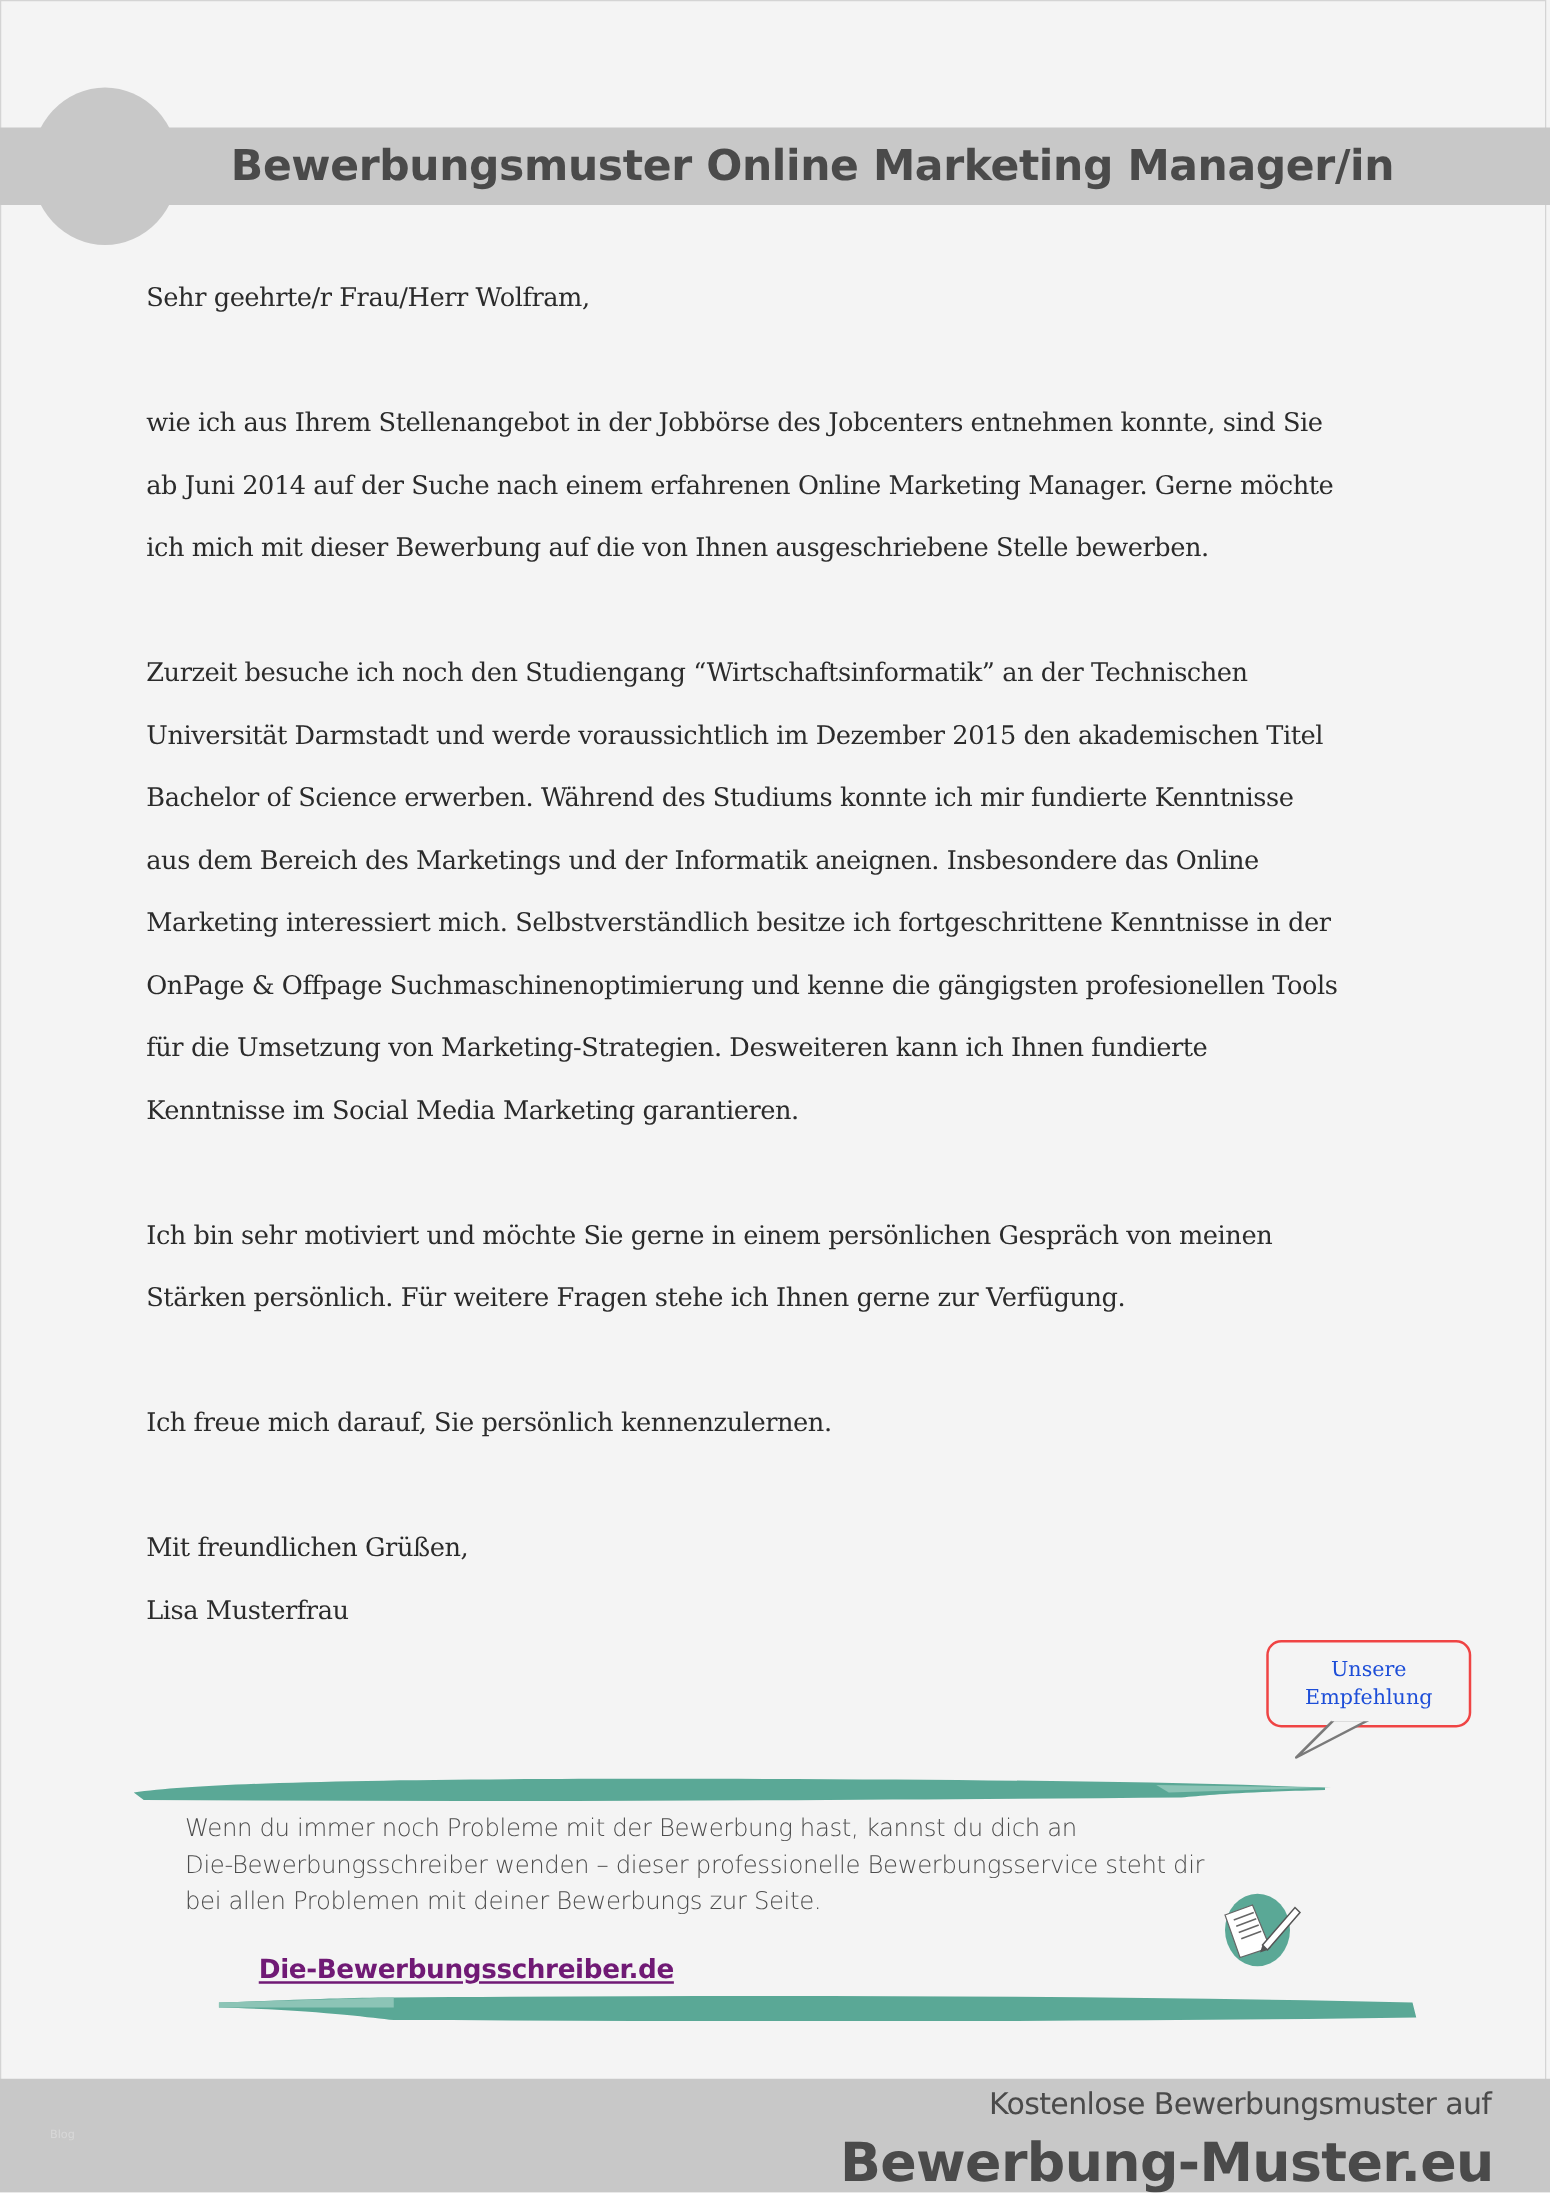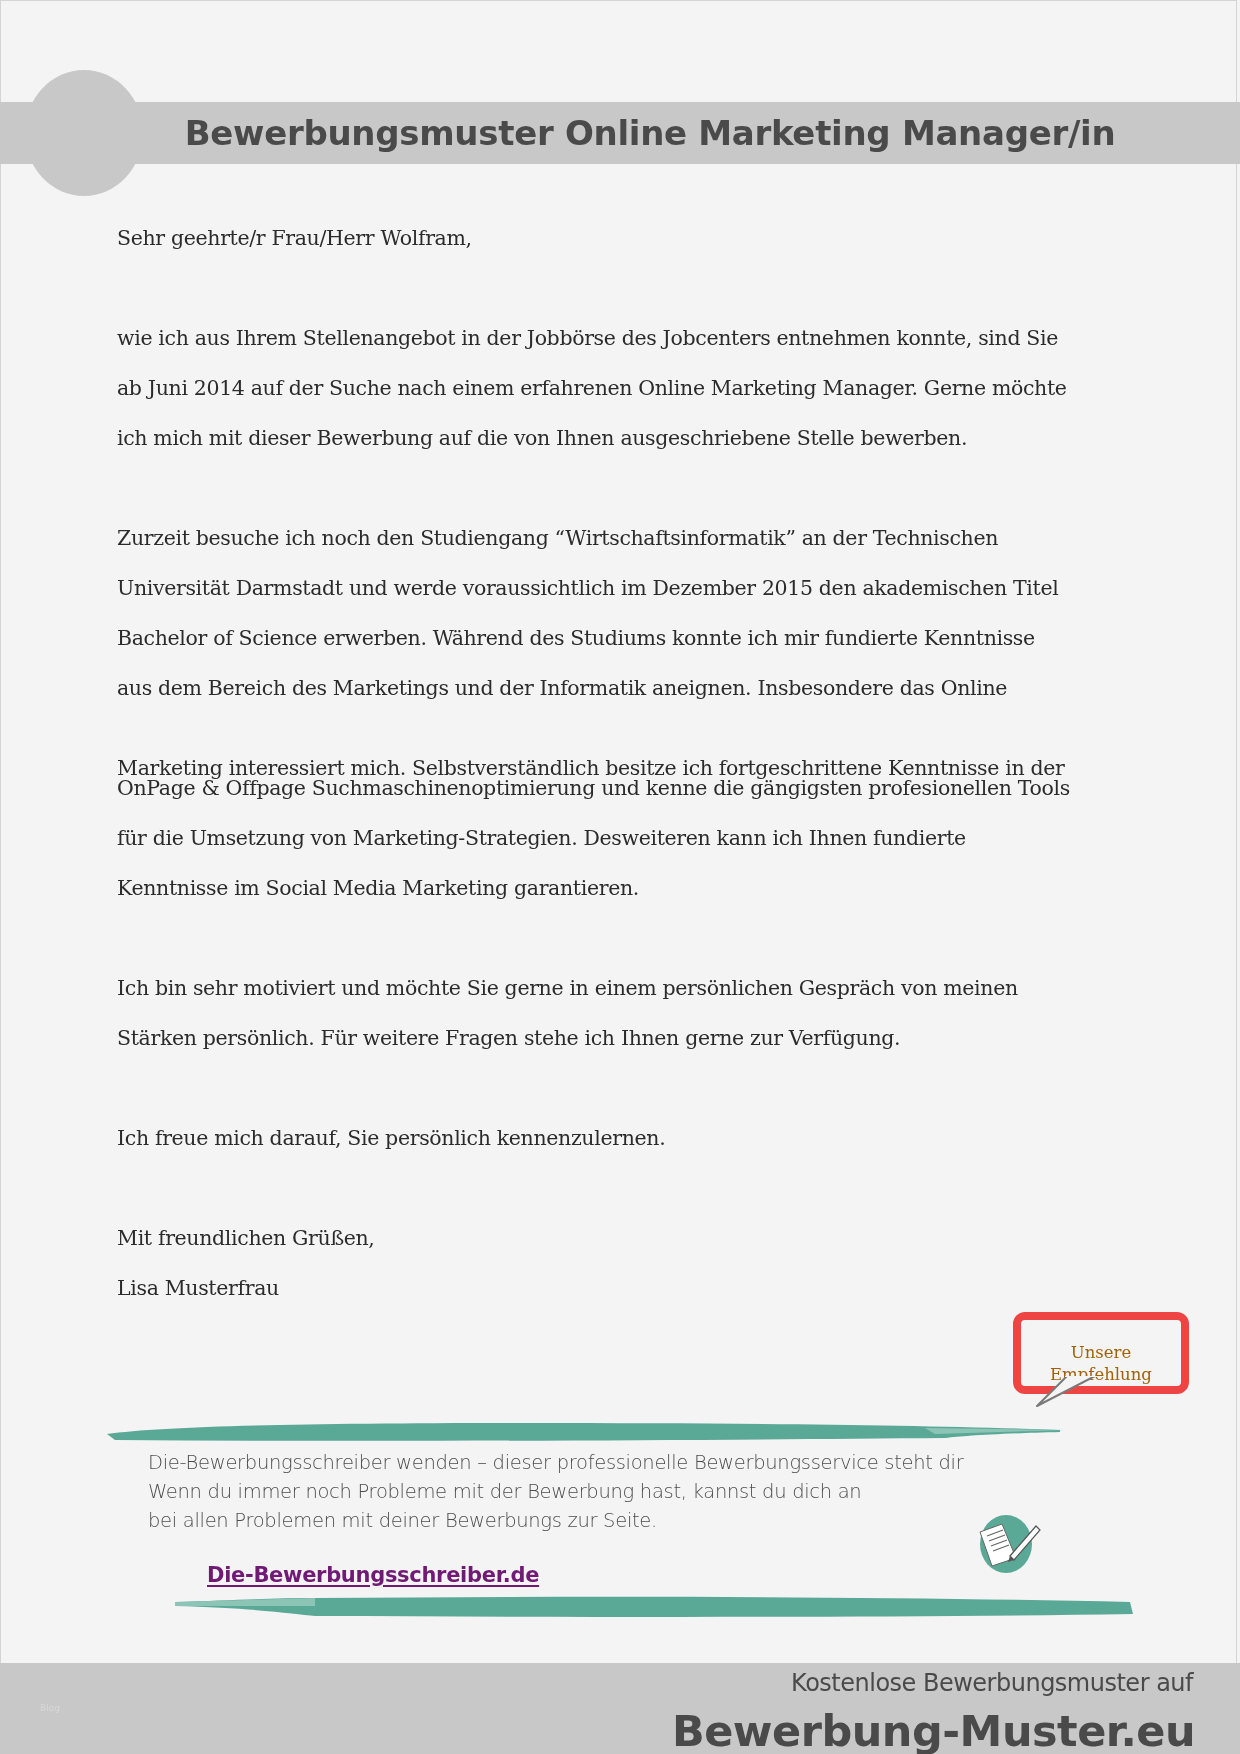--- a/index.html
+++ b/index.html
@@ -31,23 +31,23 @@
     .letter {
       position: absolute; left: 117px; top: 0; width: 1010px;
       font-size: 20.5px; color: #2b2b2b;
     }
     .line {
       position: absolute; left: 0; white-space: nowrap;
       letter-spacing: -0.35px;
     }
     .bubble {
       position: absolute; left: 1013px; top: 1312px; width: 160px; height: 66px;
-      border: 8px solid #ef4444; border-radius: 12px; background: #f4f4f4;
-      display: flex; flex-direction: column; align-items: center; justify-content: flex-end;
-      font-size: 16.5px; color: #a16207; line-height: 22px;
+      border: 2px solid #ef4444; border-radius: 12px; background: #f4f4f4;
+      display: flex; flex-direction: column; align-items: center; justify-content: center;
+      font-size: 16.5px; color: #1d4ed8; line-height: 22px;
     }
     .bubble-tail {
       position: absolute; left: 1035px; top: 1376px; width: 80px; height: 32px;
     }
     .brush {
       position: absolute; height: 24px;
     }
     .promo-text {
       position: absolute; left: 148px; top: 1448px; width: 960px;
       font-family: "DejaVu Sans", sans-serif; font-size: 19.5px; color: #4d4d4d;
@@ -95,21 +95,21 @@
   <div class="line" style="top:226px">Sehr geehrte/r Frau/Herr Wolfram,</div>
 
   <div class="line" style="top:326px">wie ich aus Ihrem Stellenangebot in der Jobbörse des Jobcenters entnehmen konnte, sind Sie</div>
   <div class="line" style="top:376px">ab Juni 2014 auf der Suche nach einem erfahrenen Online Marketing Manager. Gerne möchte</div>
   <div class="line" style="top:426px">ich mich mit dieser Bewerbung auf die von Ihnen ausgeschriebene Stelle bewerben.</div>
 
   <div class="line" style="top:526px">Zurzeit besuche ich noch den Studiengang “Wirtschaftsinformatik” an der Technischen</div>
   <div class="line" style="top:576px">Universität Darmstadt und werde voraussichtlich im Dezember 2015 den akademischen Titel</div>
   <div class="line" style="top:626px">Bachelor of Science erwerben. Während des Studiums konnte ich mir fundierte Kenntnisse</div>
   <div class="line" style="top:676px">aus dem Bereich des Marketings und der Informatik aneignen. Insbesondere das Online</div>
-  <div class="line" style="top:756px">Marketing interessiert mich. Selbstverständlich besitze ich fortgeschrittene Kenntnisse in der</div>
+  <div class="line" style="top:726px">Marketing interessiert mich. Selbstverständlich besitze ich fortgeschrittene Kenntnisse in der</div>
   <div class="line" style="top:776px">OnPage &amp; Offpage Suchmaschinenoptimierung und kenne die gängigsten profesionellen Tools</div>
   <div class="line" style="top:826px">für die Umsetzung von Marketing-Strategien. Desweiteren kann ich Ihnen fundierte</div>
   <div class="line" style="top:876px">Kenntnisse im Social Media Marketing garantieren.</div>
 
   <div class="line" style="top:976px">Ich bin sehr motiviert und möchte Sie gerne in einem persönlichen Gespräch von meinen</div>
   <div class="line" style="top:1026px">Stärken persönlich. Für weitere Fragen stehe ich Ihnen gerne zur Verfügung.</div>
 
   <div class="line" style="top:1126px">Ich freue mich darauf, Sie persönlich kennenzulernen.</div>
 
   <div class="line" style="top:1226px">Mit freundlichen Grüßen,</div>
@@ -124,22 +124,22 @@
   <polygon points="32,0 2,30 60,0" fill="#f4f4f4" stroke="#7a7a7a" stroke-width="2" stroke-linejoin="round"></polygon>
   <rect x="30" y="-2" width="32" height="3" fill="#f4f4f4"></rect>
 </svg>
 
 <svg class="brush" style="left:105px; top:1418px; width:960px; height:26px;" viewBox="0 0 960 26" preserveAspectRatio="none">
   <path d="M2,16 C60,8 200,5 420,5 C640,5 820,7 955,12 L955,14 C880,16 860,18 840,20 C600,22 300,24 10,22 Z" fill="#5aa896"></path>
   <path d="M820,10 L960,12 L830,16 Z" fill="#8cc4b6"></path>
 </svg>
 
 <div class="promo-text">
+  <div>Wenn du immer noch Probleme mit der Bewerbung hast, kannst du dich an</div>
   <div>Die-Bewerbungsschreiber wenden – dieser professionelle Bewerbungsservice steht dir</div>
-  <div>Wenn du immer noch Probleme mit der Bewerbung hast, kannst du dich an</div>
   <div>bei allen Problemen mit deiner Bewerbungs zur Seite.</div>
 </div>
 
 <svg class="promo-icon" viewBox="0 0 76 64">
   <ellipse cx="34" cy="34" rx="26" ry="29" fill="#5aa896"></ellipse>
   <polygon points="8,22 30,14 44,48 20,56" fill="#ffffff" stroke="#666" stroke-width="1"></polygon>
   <line x1="15" y1="26" x2="31" y2="20" stroke="#666" stroke-width="1.2"></line>
   <line x1="17" y1="31" x2="33" y2="25" stroke="#666" stroke-width="1.2"></line>
   <line x1="19" y1="36" x2="35" y2="30" stroke="#666" stroke-width="1.2"></line>
   <line x1="21" y1="41" x2="37" y2="35" stroke="#666" stroke-width="1.2"></line>

